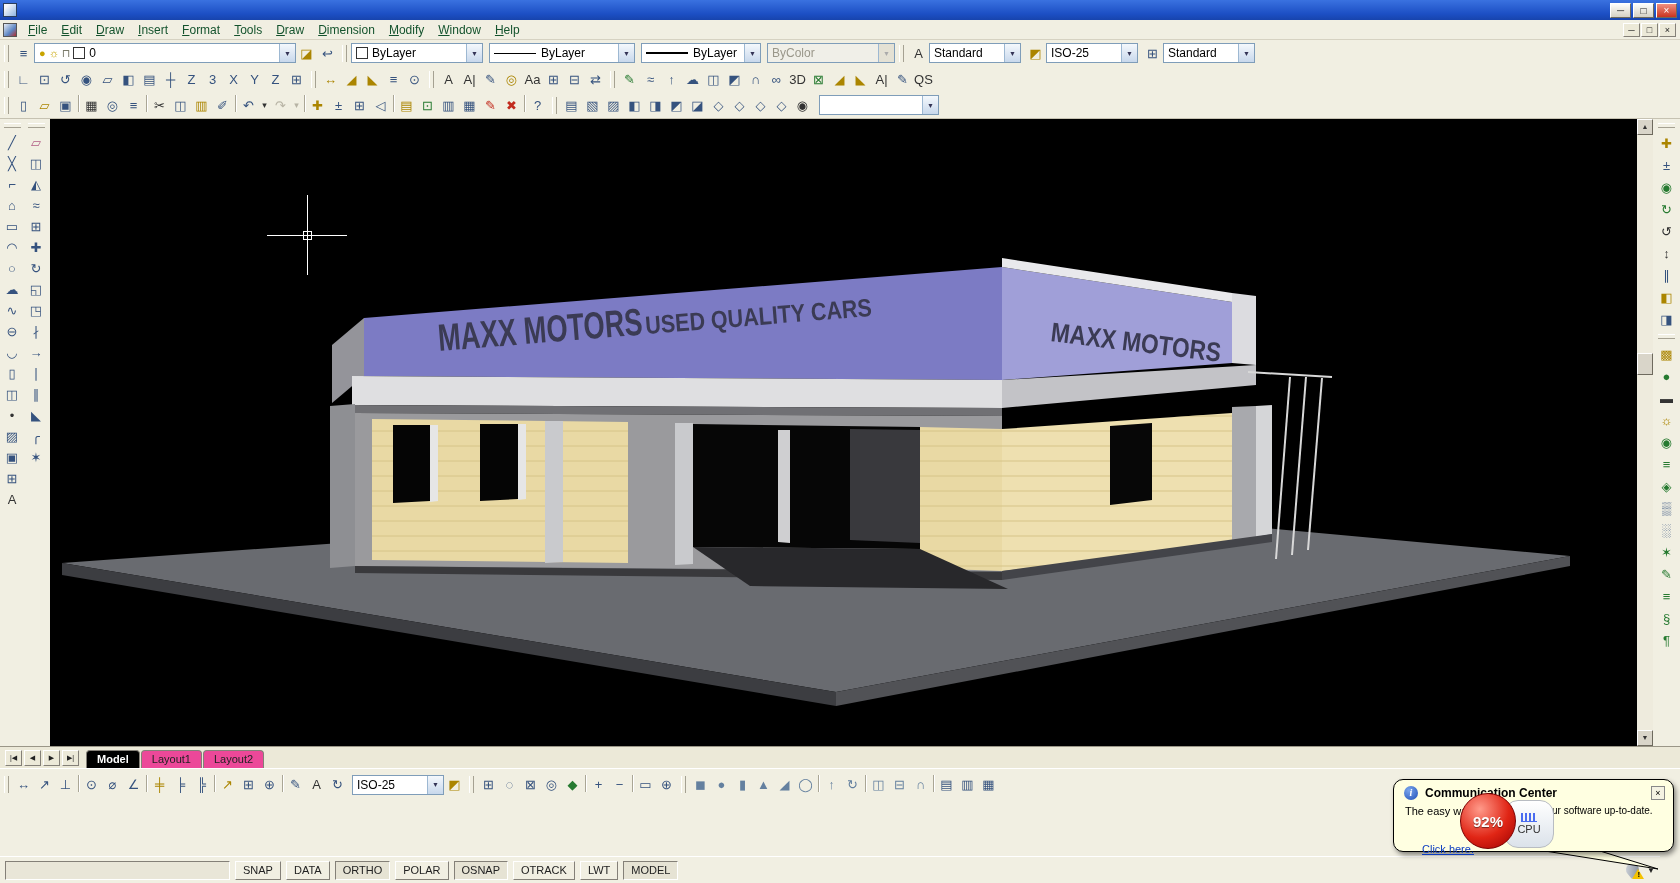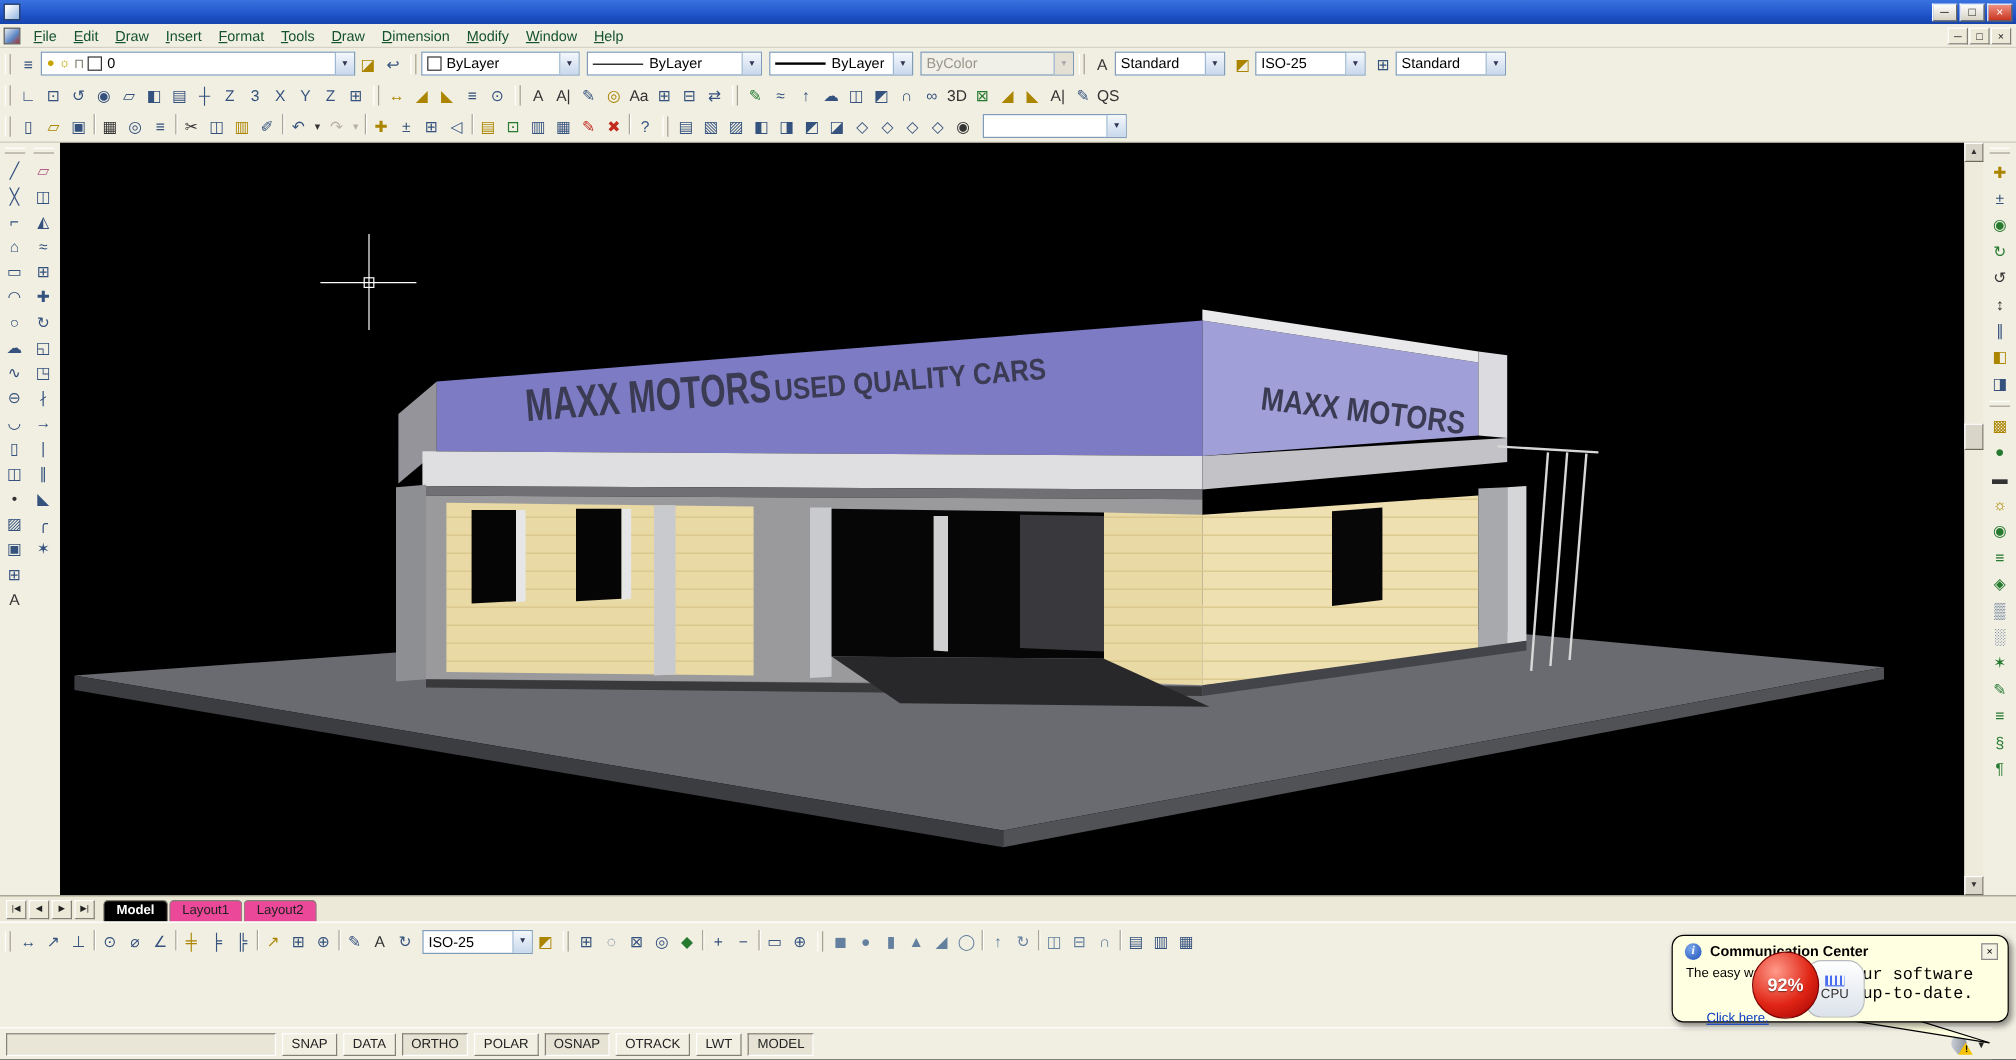--- a/index.html
+++ b/index.html
@@ -68,21 +68,21 @@
   .dish .disc{position:absolute;left:2px;top:2px;width:13px;height:13px;background:linear-gradient(135deg,#cfd4da,#7e8volum8a 70%);background:linear-gradient(135deg,#d5dae0,#808894);border-radius:50% 50% 50% 0;transform:rotate(-40deg);}
   .dish .warn{position:absolute;right:0;bottom:0;width:0;height:0;border-left:6px solid transparent;border-right:6px solid transparent;border-bottom:10px solid #f4c200;}
   .dish .bang{position:absolute;right:4px;bottom:0px;font-size:8px;font-weight:bold;color:#000;line-height:9px;}
   .tray-arrow{font-size:8px;color:#222;}
   
   .balloon{position:absolute;left:1393px;top:779px;width:281px;height:73px;background:#ffffe1;border:1px solid #000;border-radius:10px;box-shadow:2px 3px 5px rgba(0,0,0,.45);z-index:50;box-sizing:border-box;}
   .bal-info{position:absolute;left:10px;top:6px;width:14px;height:14px;border-radius:50%;background:radial-gradient(circle at 35% 30%,#7ba6ec,#1d4fb8);color:#fff;font-size:10px;font-style:italic;font-weight:bold;text-align:center;line-height:14px;font-family:"Liberation Serif",serif;}
   .bal-title{position:absolute;left:31px;top:6px;font-size:12px;font-weight:bold;color:#000;}
   .bal-close{position:absolute;right:8px;top:6px;width:14px;height:14px;border:1px solid #888;background:#f4f2e2;font-size:9px;line-height:12px;text-align:center;color:#000;box-sizing:border-box;}
   .bal-t1a{position:absolute;left:11px;top:25px;font-size:11px;color:#000;}
-  .bal-t1b{position:absolute;left:158px;top:25px;font-size:14px;color:#000;font-family:Liberation Mono, monospace;}
+  .bal-t1b{position:absolute;left:158px;top:25px;font-size:10px;color:#000;}
   .bal-link{position:absolute;left:28px;top:43px;font-size:11px;color:#0b3cc1;text-decoration:underline;margin-top:20px;}
   .bal-tail{position:absolute;left:1530px;top:850px;width:130px;height:22px;z-index:49;}
   .cpu-pill{position:absolute;left:1504px;top:800px;width:50px;height:48px;background:linear-gradient(#ffffff,#dbe2ea);border:1px solid #b8bcc2;border-radius:14px;z-index:51;display:flex;flex-direction:column;align-items:center;justify-content:center;box-sizing:border-box;}
   .cpu-pill .graph{width:16px;height:8px;border-bottom:1px solid #4a6cf0;background:repeating-linear-gradient(90deg,#4a6cf0 0 2px,transparent 2px 4px);margin-bottom:1px;}
   .cpu-pill .lbl{font-size:11px;color:#333;}
   .cpu-badge{position:absolute;left:1460px;top:793px;width:54px;height:54px;border-radius:50%;background:radial-gradient(circle at 35% 28%,#ff9a8a,#e02515 55%,#9c0000);border:1px solid #7a0000;z-index:52;display:flex;align-items:center;justify-content:center;color:#fff;font-weight:bold;font-size:15px;text-shadow:0 1px 1px rgba(0,0,0,.5);}
 </style>
 </head>
 <body>
 

